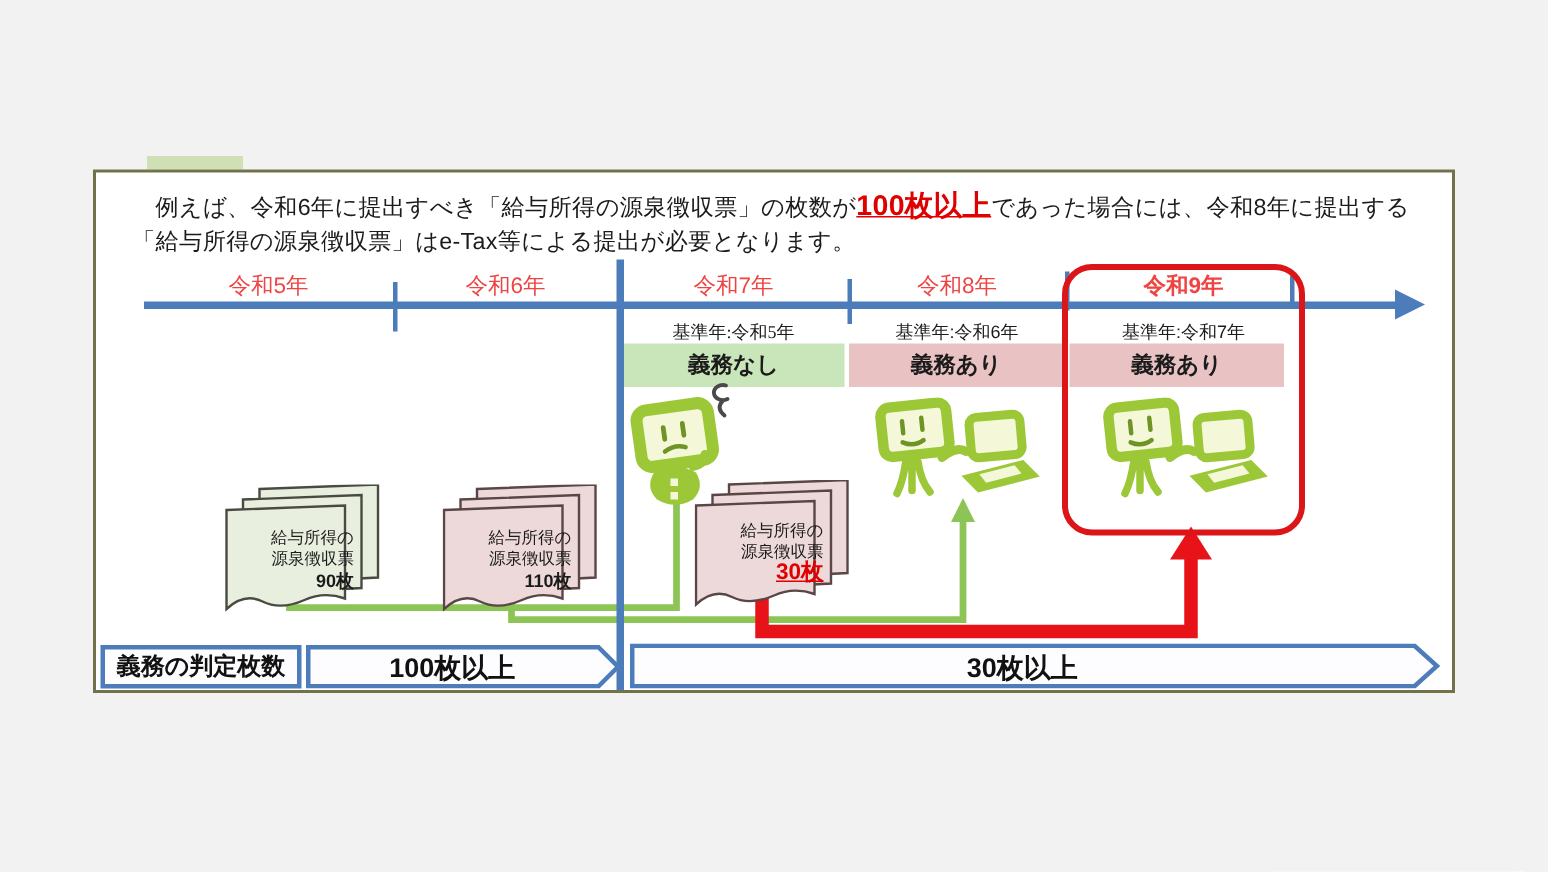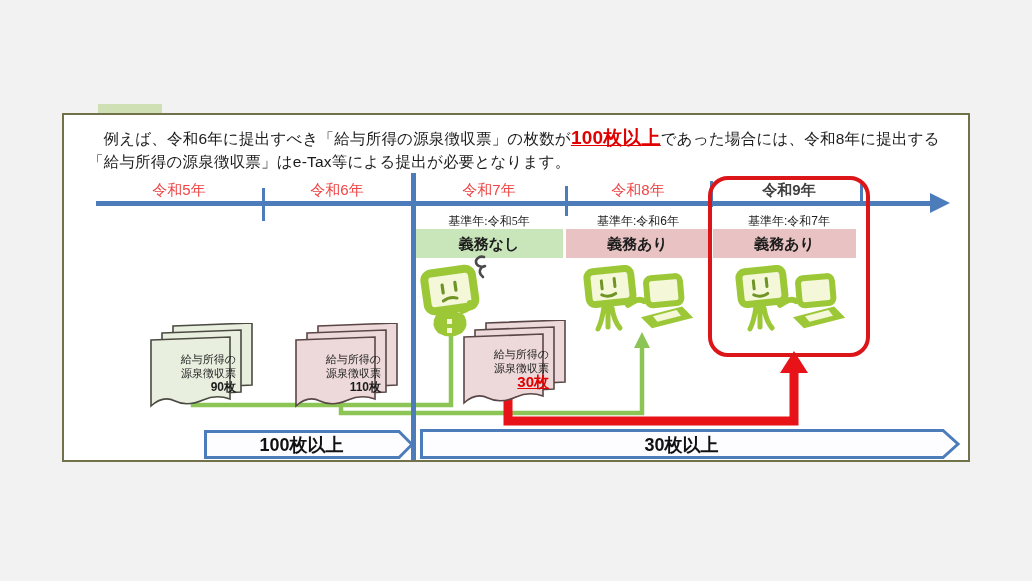--- a/index.html
+++ b/index.html
@@ -15,21 +15,21 @@
   .intro .hl{color:#e00000;font-weight:bold;font-size:19px;text-decoration:underline;}
   
   .tl-line{left:32px;top:86px;width:836px;height:5px;background:#4d7cbb;z-index:6;}
   .tl-head{left:866px;top:78px;width:0;height:0;border-left:20px solid #4d7cbb;
            border-top:10px solid transparent;border-bottom:10px solid transparent;z-index:6;}
   .tick{width:3px;background:#4d7cbb;z-index:6;}
   .t1{left:198px;top:73px;height:33px;} .t2{left:501px;top:71px;height:30px;}
   .t3{left:646px;top:66px;height:26px;} .t4{left:796px;top:69px;height:22px;}
   .yr{top:66px;width:110px;height:20px;text-align:center;font-size:15px;color:#ef4444;z-index:7;}
   .yr1{left:60px;} .yr2{left:218px;} .yr3{left:370px;} .yr4{left:519px;}
-  .yr5{left:670px;color:#404040;font-weight:bold;}
+  .yr5{left:670px;color:#ef4444;font-weight:bold;}
   .base{top:98px;width:130px;text-align:center;font-size:12px;color:#1b1b1b;z-index:7;}
   .ba1{left:360px;font-family:Liberation Serif, serif;} .ba2{left:509px;} .ba3{left:660px;}
   .band{top:114px;height:29px;line-height:29px;text-align:center;font-size:15px;
         font-weight:bold;color:#1b1b1b;z-index:7;}
   .bd1{left:351px;width:148px;background:#c9e5ba;}
   .bd2{left:502px;width:143px;background:#e9c3c3;}
   .bd3{left:649px;width:143px;background:#e9c3c3;}
   
   .redbox{left:644px;top:61px;width:162px;height:181px;border:4px solid #dc1519;
           border-radius:20px;box-sizing:border-box;background:transparent;z-index:30;}
@@ -187,20 +187,21 @@
         <rect x="66" y="12" width="34" height="27" rx="5" fill="#f4f7d8" stroke="#9cc838" stroke-width="6"></rect>
         <polygon points="58,50 100,43 110,55 68,62" fill="#9cc838"></polygon>
         <polygon points="70,50 94,46 98,52 74,56" fill="#f4f7d8"></polygon>
       </g>
     </svg>
 
     <div class="abs redbox"></div>
 
     <div class="abs divider"></div>
 
+    <div class="abs jbox">義務の判定枚数</div>
     <svg class="abs arrowbar ab1" width="210" height="29" viewBox="0 0 210 29">
       <polygon points="1.5,1.5 195,1.5 208,14.5 195,27.5 1.5,27.5" fill="#fdfdff" stroke="#4d7cbb" stroke-width="3"></polygon>
     </svg>
     <div class="abs ab-label abl1">100枚以上</div>
     <svg class="abs arrowbar ab2" width="540" height="30" viewBox="0 0 540 30">
       <polygon points="1.5,1.5 523,1.5 538,15 523,28.5 1.5,28.5" fill="#fdfdff" stroke="#4d7cbb" stroke-width="3"></polygon>
     </svg>
     <div class="abs ab-label abl2">30枚以上</div>
 
   </div>

